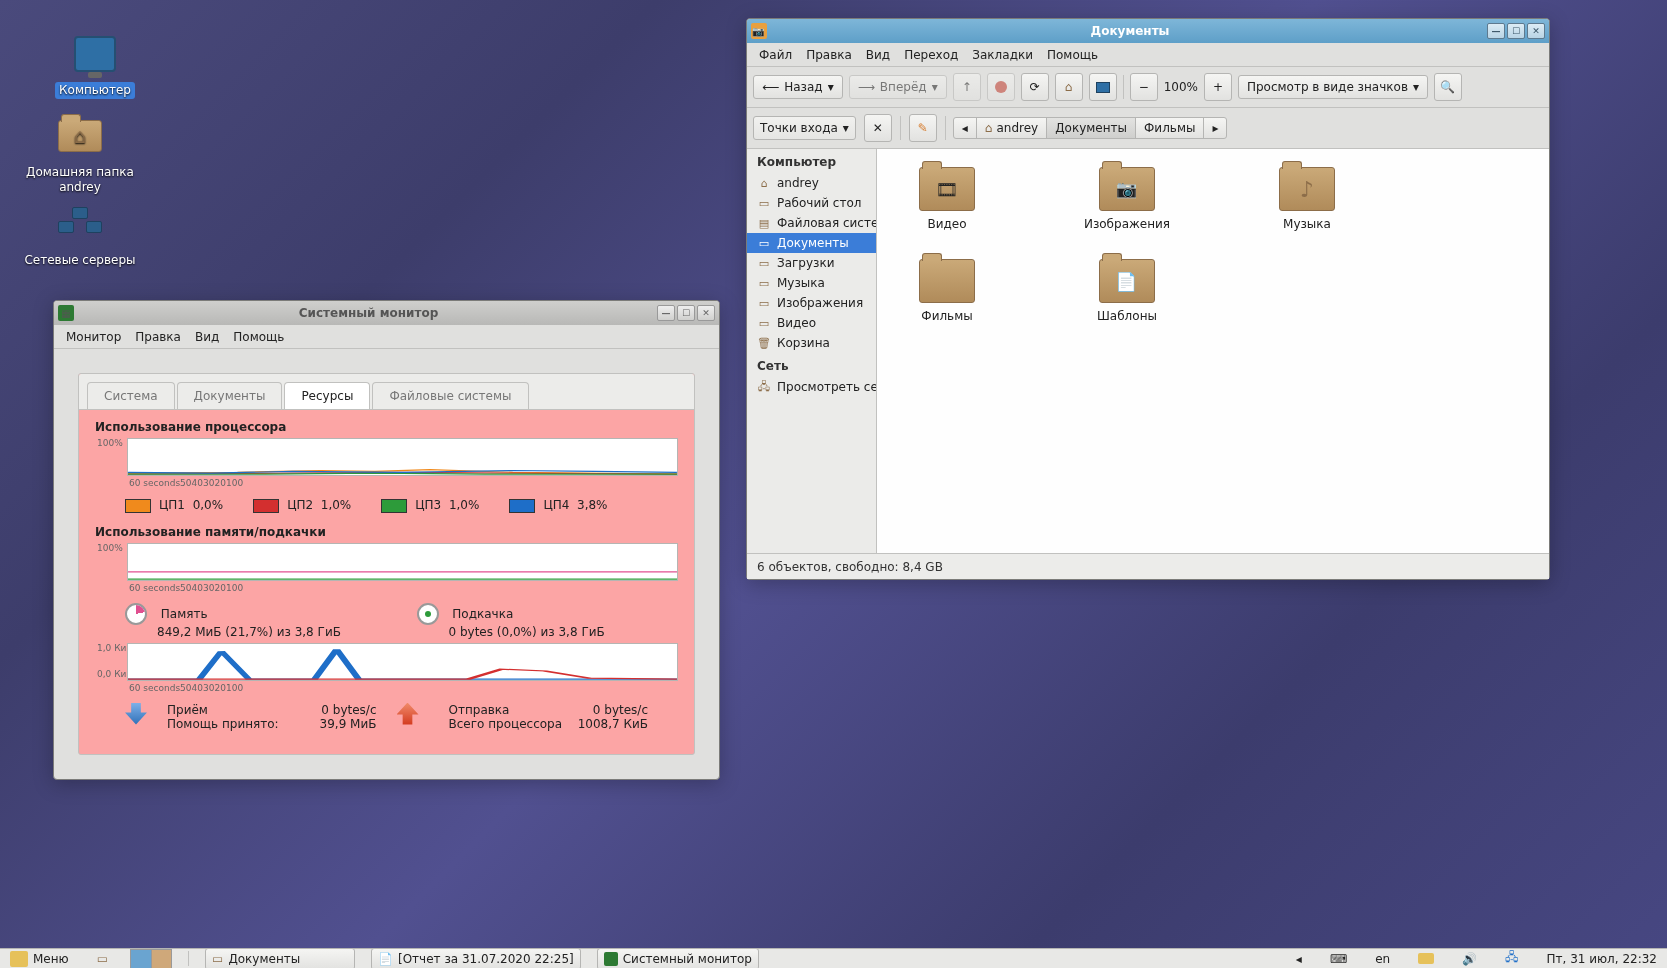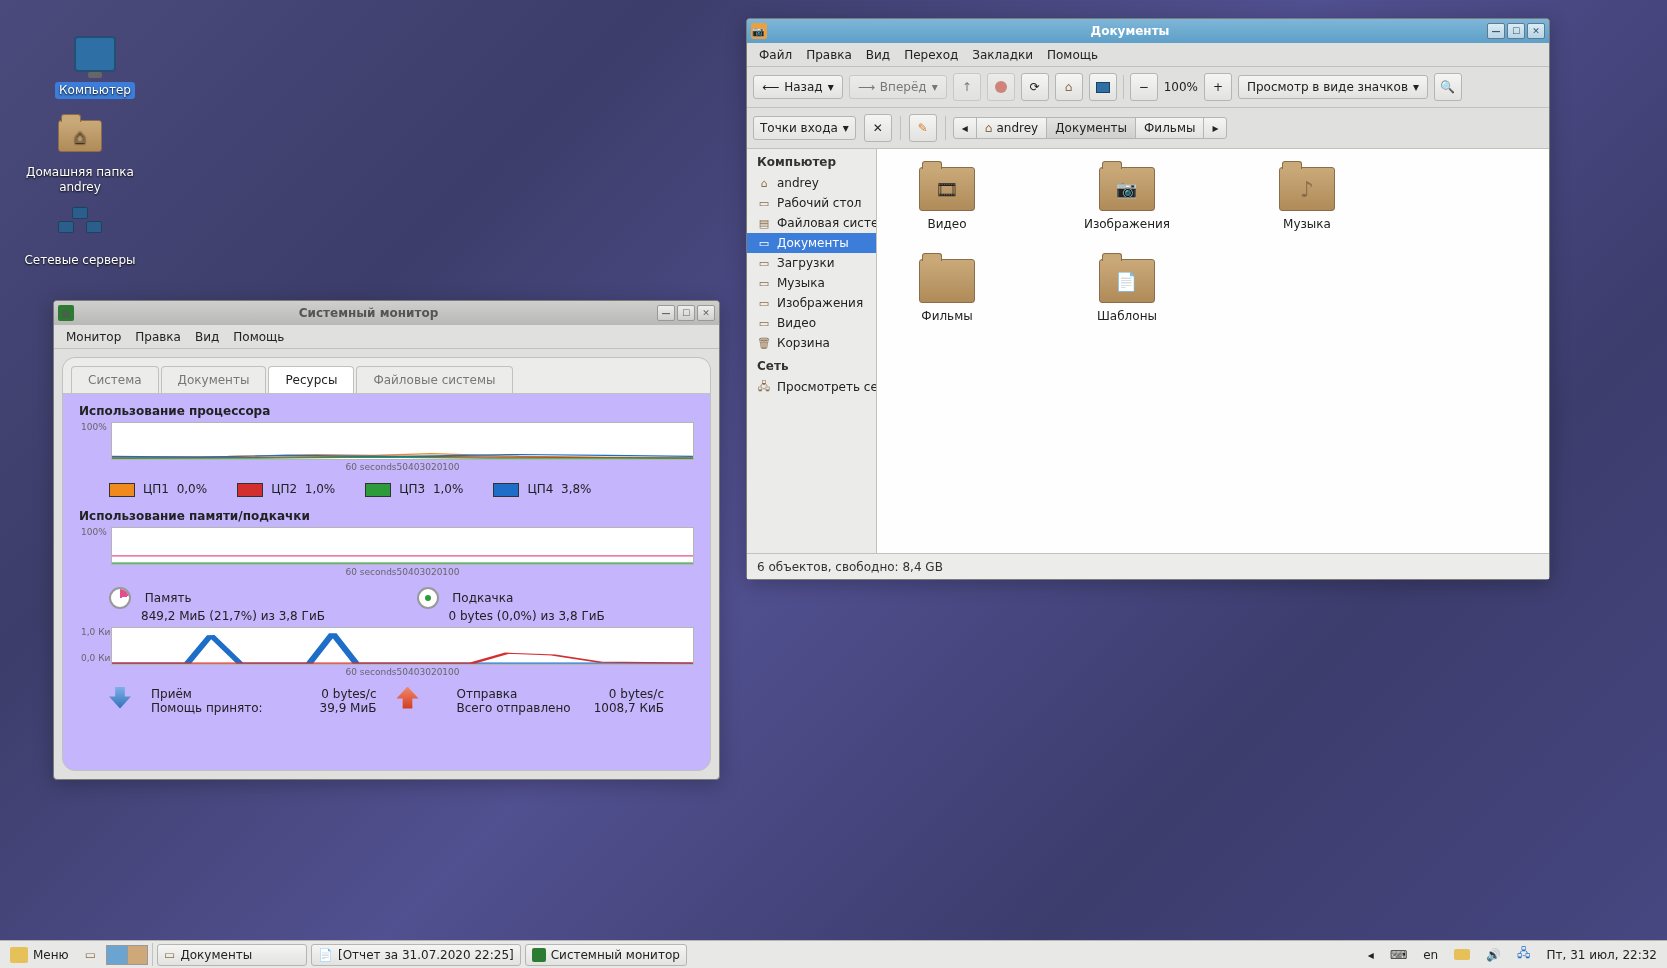--- a/index.html
+++ b/index.html
@@ -52,41 +52,41 @@
   .fm-side .item{padding:3px 10px;display:flex;align-items:center;gap:6px;cursor:pointer;white-space:nowrap;overflow:hidden;text-overflow:ellipsis}
   .fm-side .item.sel{background:#3b7dd8;color:#fff}
   .fm-side .sideicon{width:14px;height:14px;flex:0 0 14px;display:inline-flex;align-items:center;justify-content:center;font-size:11px;color:#8c6d49}
   .fm-side .item.sel .sideicon{color:#fff}
   .fm-view{flex:1;background:#fefefe;overflow:auto;padding:18px 10px}
   .icongrid{display:flex;flex-wrap:wrap;gap:28px 60px;align-content:flex-start}
   .ficon{width:120px;text-align:center;font-size:12px}
   .ficon .fi-glyph{width:56px;height:44px;margin:0 auto 6px}
   .statusbar{height:26px;border-top:1px solid #c1c1bf;background:#ececea;display:flex;align-items:center;padding:0 10px;font-size:12px;color:#333}
   
-  .sm-body{flex:1;padding:12px 16px 16px;background:#c4b5fd;border:1px solid #c1c1bf;margin:8px;border-radius:13px;font-size:12px;overflow:auto}
+  .sm-body{flex:1;padding:12px 16px 16px;background:#fca5a5;border:1px solid #c1c1bf;margin:24px;border-radius:3px;font-size:12px;overflow:auto}
   .tabs{display:flex;border-bottom:1px solid #c1c1bf;margin:-12px -16px 10px;background:#ececea;padding:8px 8px 0}
   .tab{padding:6px 16px;border:1px solid #c1c1bf;border-bottom:none;border-radius:4px 4px 0 0;background:#ececea;color:#777;margin-right:2px;cursor:pointer}
   .tab.active{background:#fff;color:#222}
   h4{font-size:12px;font-weight:bold;margin:8px 0 4px}
   .chart{height:38px;border:1px solid #b5b5b3;background:#fff;position:relative;margin-bottom:2px}
-  .axis{display:flex;justify-content:center;font-size:9px;color:#666;padding:0 2px 6px}
+  .axis{display:flex;justify-content:flex-start;font-size:9px;color:#666;padding:0 2px 6px}
   .legend{display:flex;gap:30px;padding:4px 30px}
   .swatch{width:26px;height:14px;border:1px solid #333;display:inline-block;vertical-align:middle;margin-right:8px}
   .row{display:flex;gap:60px;padding:4px 30px}
   .row .cell{flex:1}
   .smalllbl{font-size:9px;color:#666;position:absolute;left:-30px}
   .chartwrap{position:relative;margin-left:32px}
   .net-arrow{width:22px;height:22px;display:inline-block;vertical-align:middle;margin-right:10px}
   .na-down{background:linear-gradient(#7db0e8,#2f70b8);clip-path:polygon(50% 100%,0 45%,28% 45%,28% 0,72% 0,72% 45%,100% 45%)}
   .na-up{background:linear-gradient(#f08a6a,#d33a1e);clip-path:polygon(50% 0,0 55%,28% 55%,28% 100%,72% 100%,72% 55%,100% 55%)}
   .disk{width:22px;height:22px;border-radius:50%;border:2px solid #999;background:#fff;display:inline-block;vertical-align:middle;margin-right:10px;position:relative}
   .disk.mem:after{content:"";position:absolute;inset:0;border-radius:50%;background:conic-gradient(#e05090 0 78deg,transparent 78deg)}
   .disk.swap:after{content:"";position:absolute;left:6px;top:6px;width:6px;height:6px;border-radius:50%;background:#2d9b3a}
   
-  .taskbar{position:absolute;left:0;right:0;bottom:0;height:28px;background:#e8e8e6;border-top:1px solid #b5b5b3;display:flex;align-items:center;font-size:12px;gap:4px;padding:0 4px}
+  .taskbar{position:absolute;left:0;right:0;bottom:0;height:20px;background:#e8e8e6;border-top:1px solid #b5b5b3;display:flex;align-items:center;font-size:12px;gap:16px;padding:0 4px}
   .taskbar .tb-btn{padding:2px 6px;display:flex;align-items:center;gap:5px;border-radius:3px;cursor:pointer;height:22px}
   .taskbar .tb-task{border:1px solid #b5b5b3;background:linear-gradient(#f5f5f3,#e2e2e0);min-width:150px}
   .taskbar .tb-spacer{flex:1}
   .wsw{display:flex;border:1px solid #999}
   .wsw div{width:20px;height:18px;border-left:1px solid #999}
   .wsw div:first-child{border:none;background:#6aa4d0}
   .wsw .d{background:#cfa87a}
   
   svg{position:absolute;inset:0;width:100%;height:100%}
   polyline{fill:none;stroke-width:1.3}
@@ -368,29 +368,29 @@
             <div style="display:flex;justify-content:space-between">
                 <span>Приём</span>
                 <span>0 bytes/с</span>
               </div>
             <div style="display:flex;justify-content:space-between">
                 <span>Помощь принято:</span>
                 <span>39,9 МиБ</span>
               </div>
           </div>
         </div>
-        <div class="cell" style="display:flex;gap:28px">
+        <div class="cell" style="display:flex;gap:20px">
           <span class="net-arrow na-up"></span>
           <div style="flex:1">
             <div style="display:flex;justify-content:space-between">
                 <span>Отправка</span>
                 <span>0 bytes/с</span>
               </div>
             <div style="display:flex;justify-content:space-between">
-                <span>Всего отправлено</span>
+                <span>Всего процессора</span>
                 <span>1008,7 КиБ</span>
               </div>
           </div>
         </div>
       </div>
     </div>
   </div>
 </div>
 
 <div class="taskbar">

